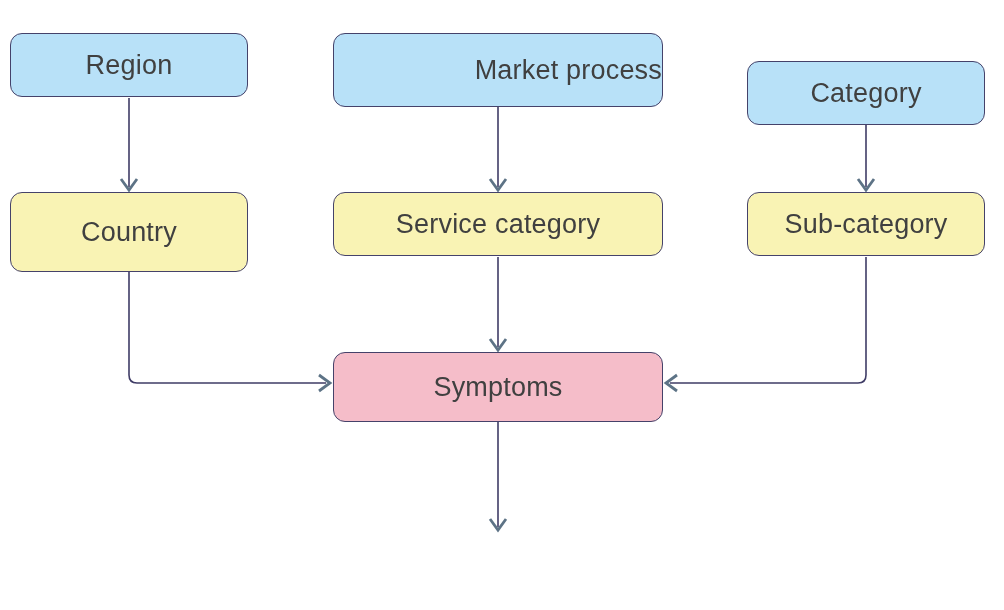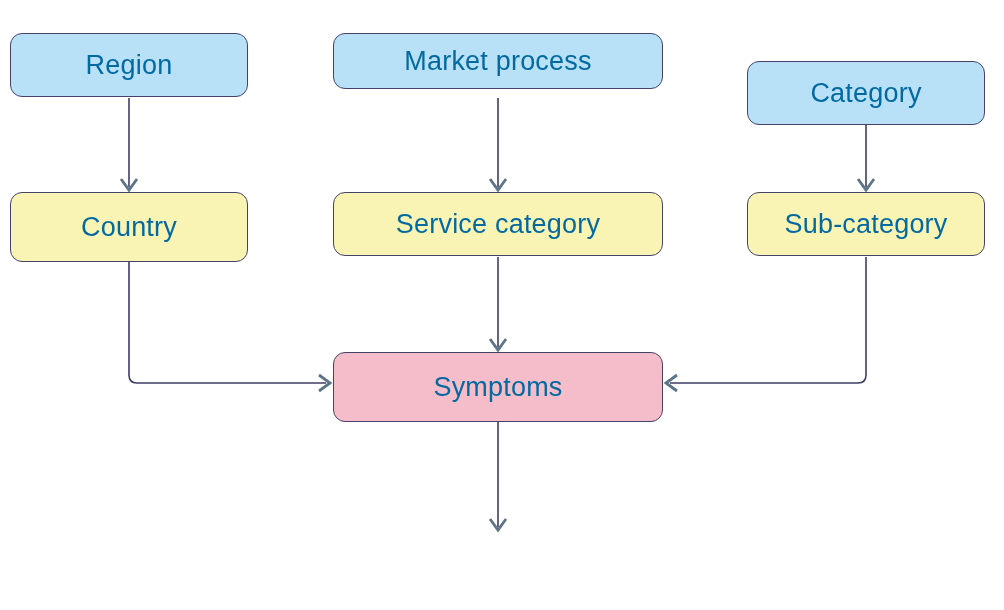--- a/index.html
+++ b/index.html
@@ -36,33 +36,33 @@
   }
   .node {
     position: absolute;
     box-sizing: border-box;
     border: 1.6px solid #45426a;
     border-radius: 12px;
     display: flex;
     align-items: center;
     justify-content: center;
     font-size: 27px;
-    color: #0369a1;
+    color: #404040;
     letter-spacing: 0.2px;
     white-space: nowrap;
   }
   .node-blue   { background: #b8e1f8; }
   .node-yellow { background: #f9f3b4; }
   .node-pink   { background: #f5bdc9; }
   .node-green  { background: #c9f0ad; border-radius: 32px; font-weight: 700; }
 
   .n-region   { left: 10px;  top: 33px;  width: 238px; height: 64px; }
-  .n-market   { left: 333px; top: 33px;  width: 330px; height: 56px; }
+  .n-market   { left: 333px; top: 33px;  width: 330px; height: 74px; justify-content: flex-end; }
   .n-category { left: 747px; top: 33px;  width: 238px; height: 64px; margin-top: 28px; }
-  .n-country  { left: 10px;  top: 192px; width: 238px; height: 70px; }
+  .n-country  { left: 10px;  top: 192px; width: 238px; height: 80px; }
   .n-service  { left: 333px; top: 192px; width: 330px; height: 64px; }
   .n-sub      { left: 747px; top: 192px; width: 238px; height: 64px; }
   .n-symptoms { left: 333px; top: 352px; width: 330px; height: 70px; }
   .n-solution { left: 340px; top: 533px; width: 324px; height: 63px; }
 </style>
 </head>
 <body>
 
 <div class="canvas">
 

